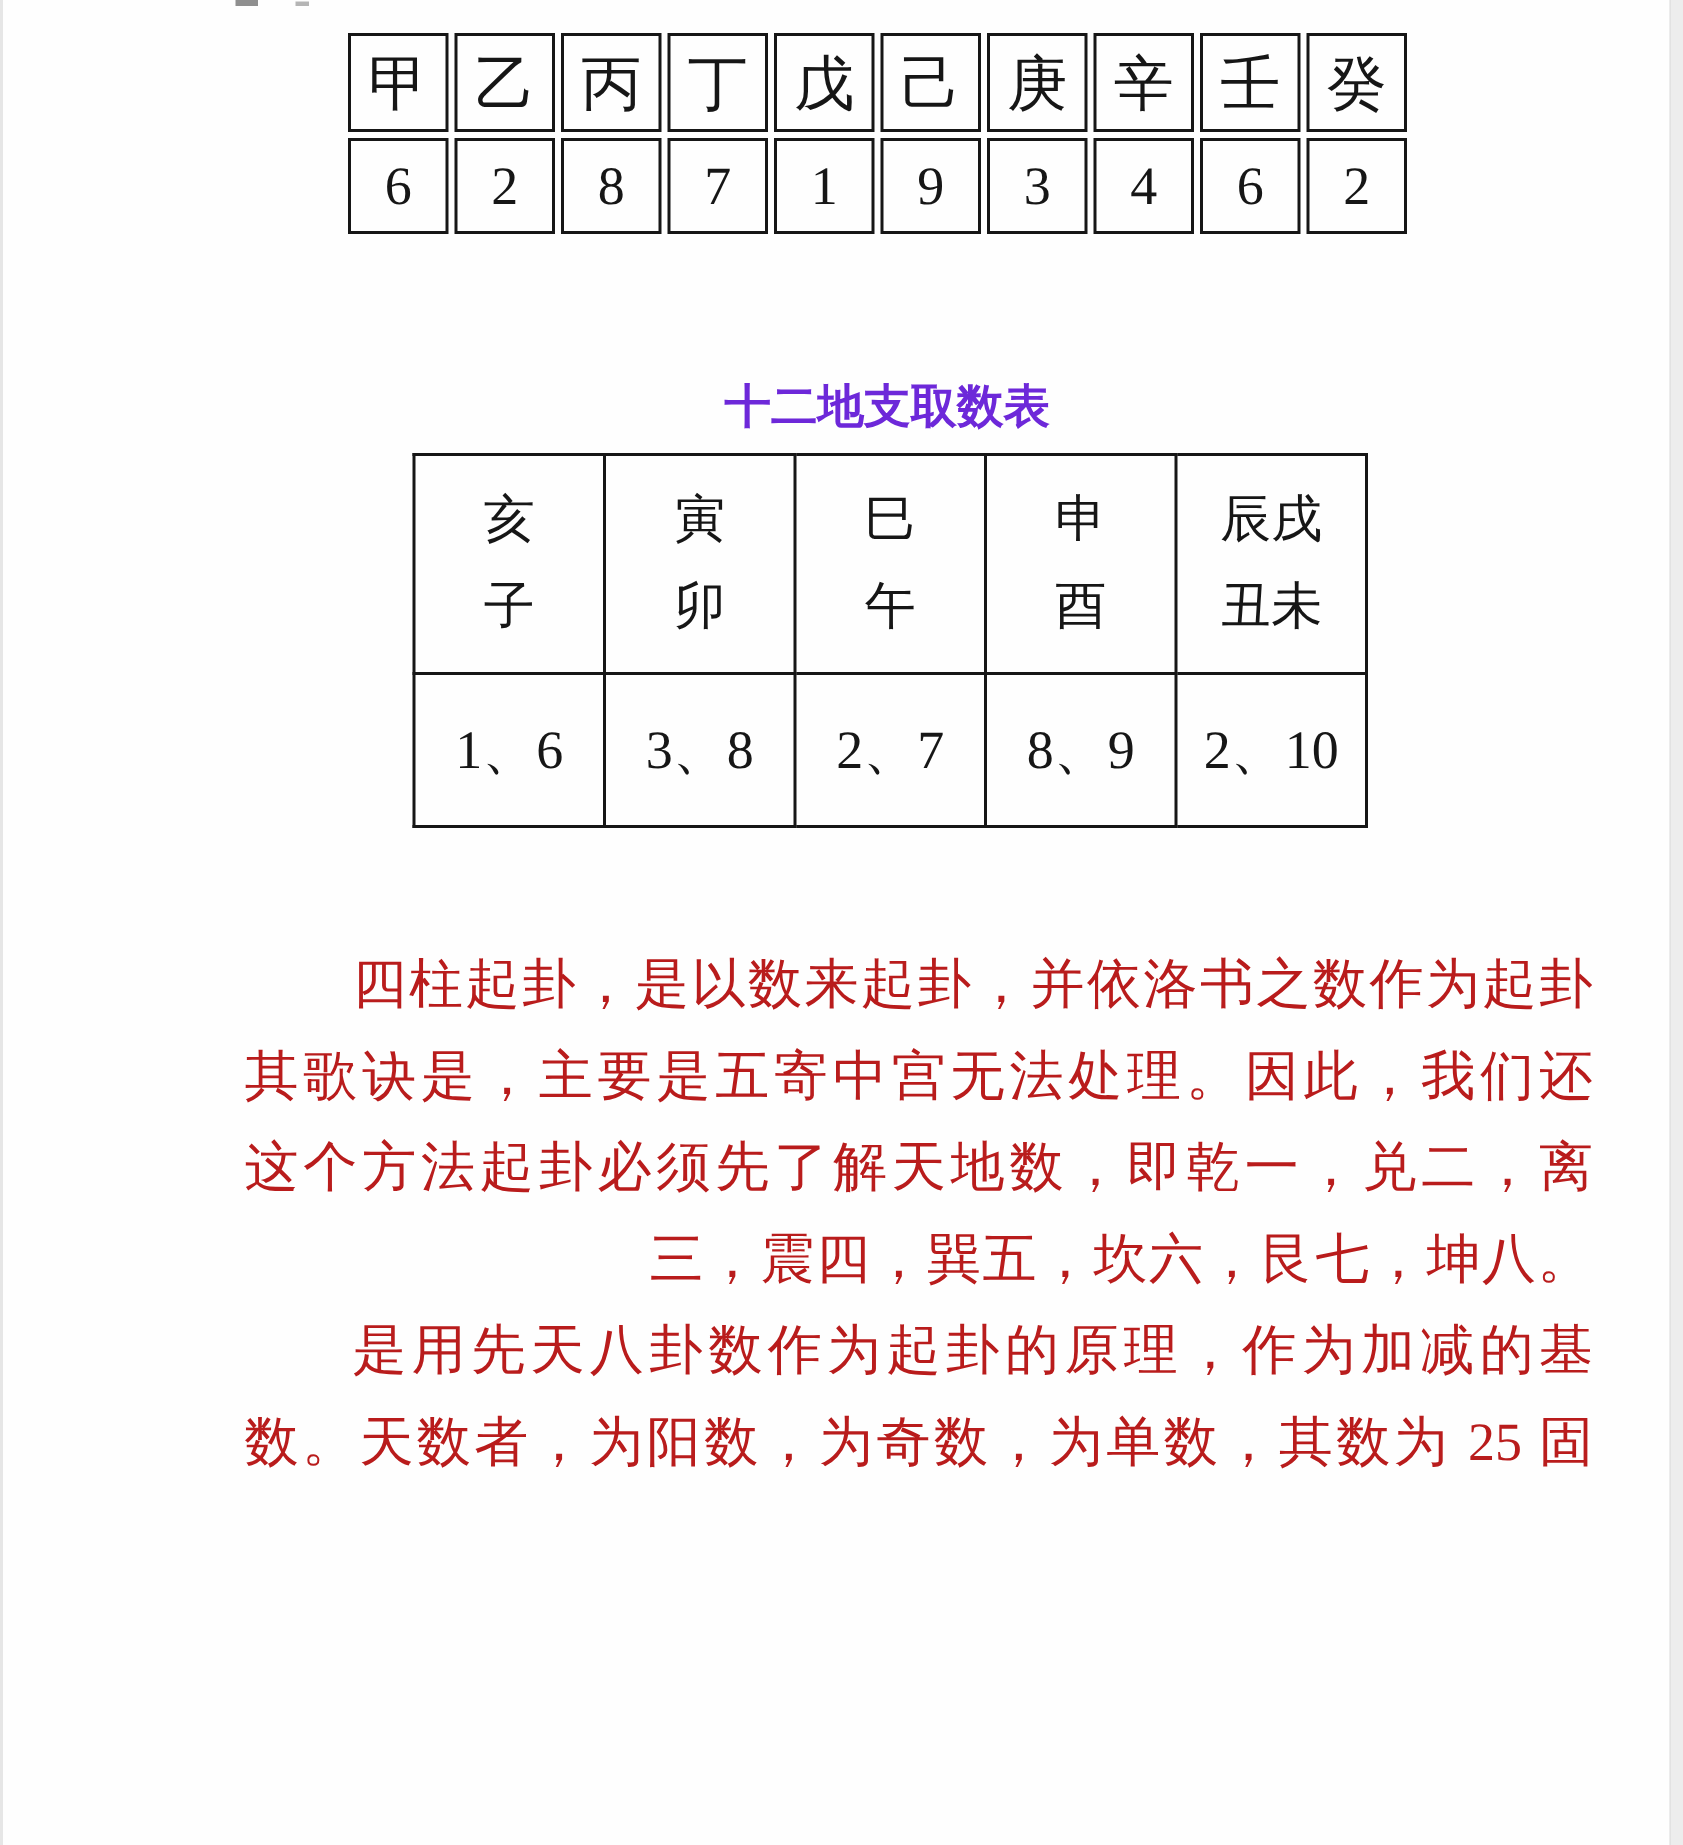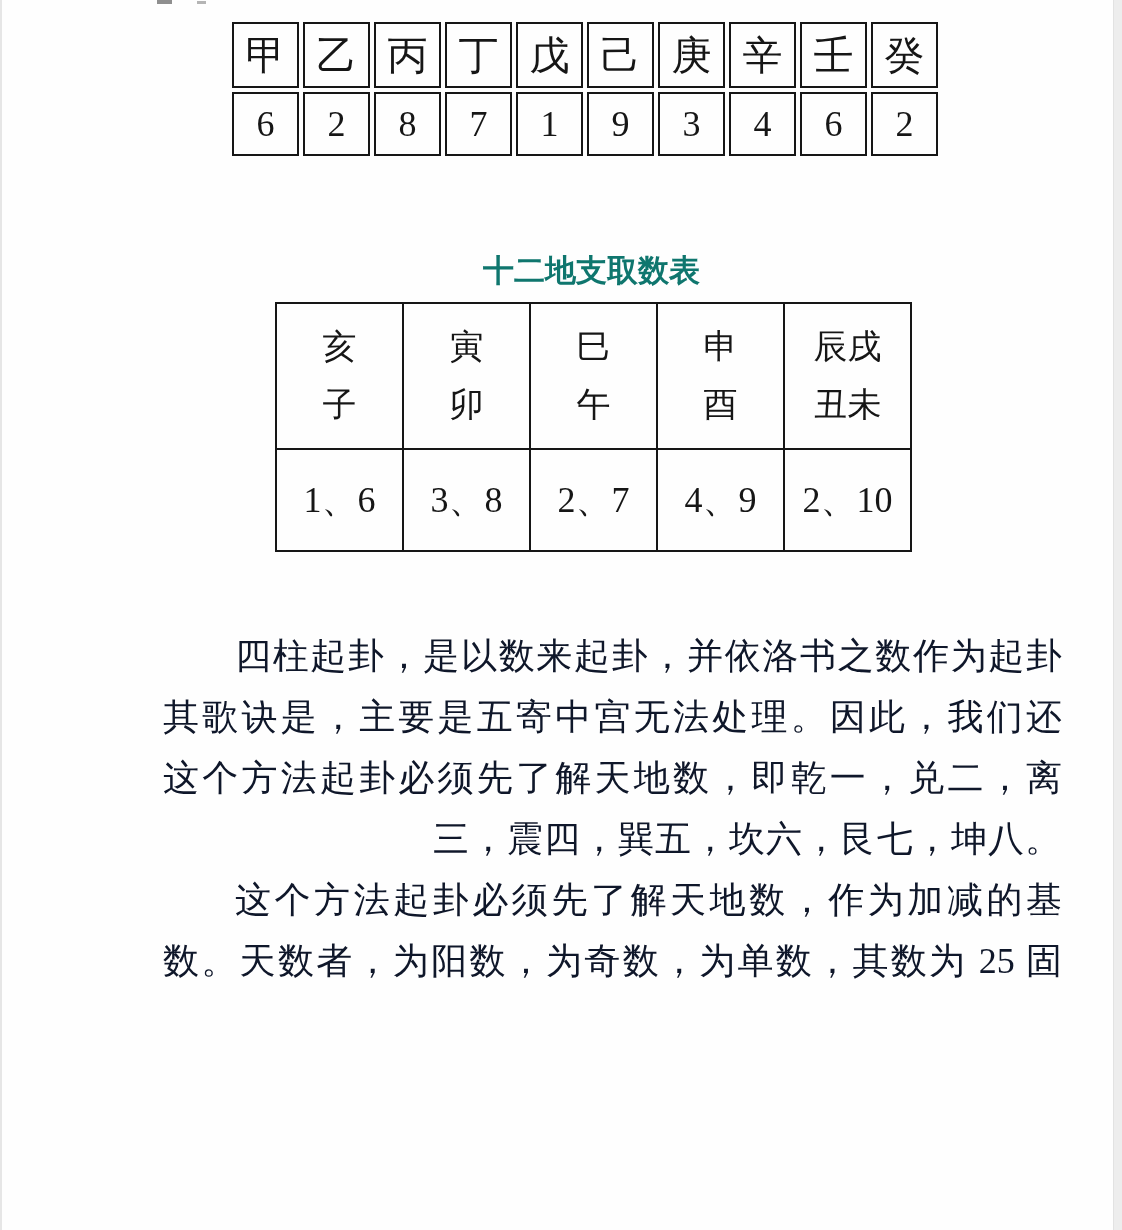--- a/index.html
+++ b/index.html
@@ -39,40 +39,40 @@
     padding: 0; background: #fefefe;
   }
   table.stems tr.stem-row td { height: 62px; font-size: 40px; }
   table.stems tr.num-row  td { height: 60px; font-size: 36px; }
 
   
   .branches-title {
     position: absolute; left: 275px; top: 250px; width: 633px;
     text-align: center;
     font-family: "Liberation Sans", sans-serif;
-    font-weight: bold; font-size: 31px; color: #0f766e;
+    font-weight: bold; font-size: 31px; color: #6d28d9;
   }
   table.branches {
     position: absolute; left: 275px; top: 302px;
     border-collapse: collapse;
   }
   table.branches td {
     border: 2px solid #161616;
     width: 125px; text-align: center; vertical-align: middle;
     padding: 0; font-size: 34px; background: #fefefe;
   }
   table.branches tr.hdr td { height: 144px; }
   table.branches tr.val td { height: 100px; font-size: 36px; margin-top: 40px; }
   .branch-top { display: block; line-height: 1; margin-bottom: 24px; }
   .branch-bottom { display: block; line-height: 1; }
 
   
   .body-text {
     position: absolute; left: 163px; top: 626px; width: 899px;
-    font-size: 36px; line-height: 61px; color: #0f172a;
+    font-size: 36px; line-height: 61px; color: #b91c1c;
   }
   .bl { height: 61px; overflow: hidden; }
   .bl.stretch { text-align: justify; text-align-last: justify; }
   .bl.indent { padding-left: 72px; }
   .bl.plain { text-align: right; letter-spacing: 1px; }
 </style>
 </head>
 <body>
 
 <div class="page">
@@ -132,30 +132,30 @@
         </td>
         <td>
           <span class="branch-top">辰戌</span>
           <span class="branch-bottom">丑未</span>
         </td>
       </tr>
       <tr class="val">
         <td>1、6</td>
         <td>3、8</td>
         <td>2、7</td>
-        <td>4、9</td>
+        <td>8、9</td>
         <td>2、10</td>
       </tr>
     </tbody>
   </table>
 
   <div class="body-text">
     <div class="bl stretch indent">四柱起卦，是以数来起卦，并依洛书之数作为起卦</div>
     <div class="bl stretch">其歌诀是，主要是五寄中宫无法处理。因此，我们还</div>
     <div class="bl stretch">这个方法起卦必须先了解天地数，即乾一，兑二，离</div>
     <div class="bl plain">三，震四，巽五，坎六，艮七，坤八。</div>
-    <div class="bl stretch indent">这个方法起卦必须先了解天地数，作为加减的基</div>
+    <div class="bl stretch indent">是用先天八卦数作为起卦的原理，作为加减的基</div>
     <div class="bl stretch">数。天数者，为阳数，为奇数，为单数，其数为 25 固</div>
   </div>
 
   <div class="edge-left"></div>
   <div class="edge-right"></div>
 </div>
 
 </body></html>

